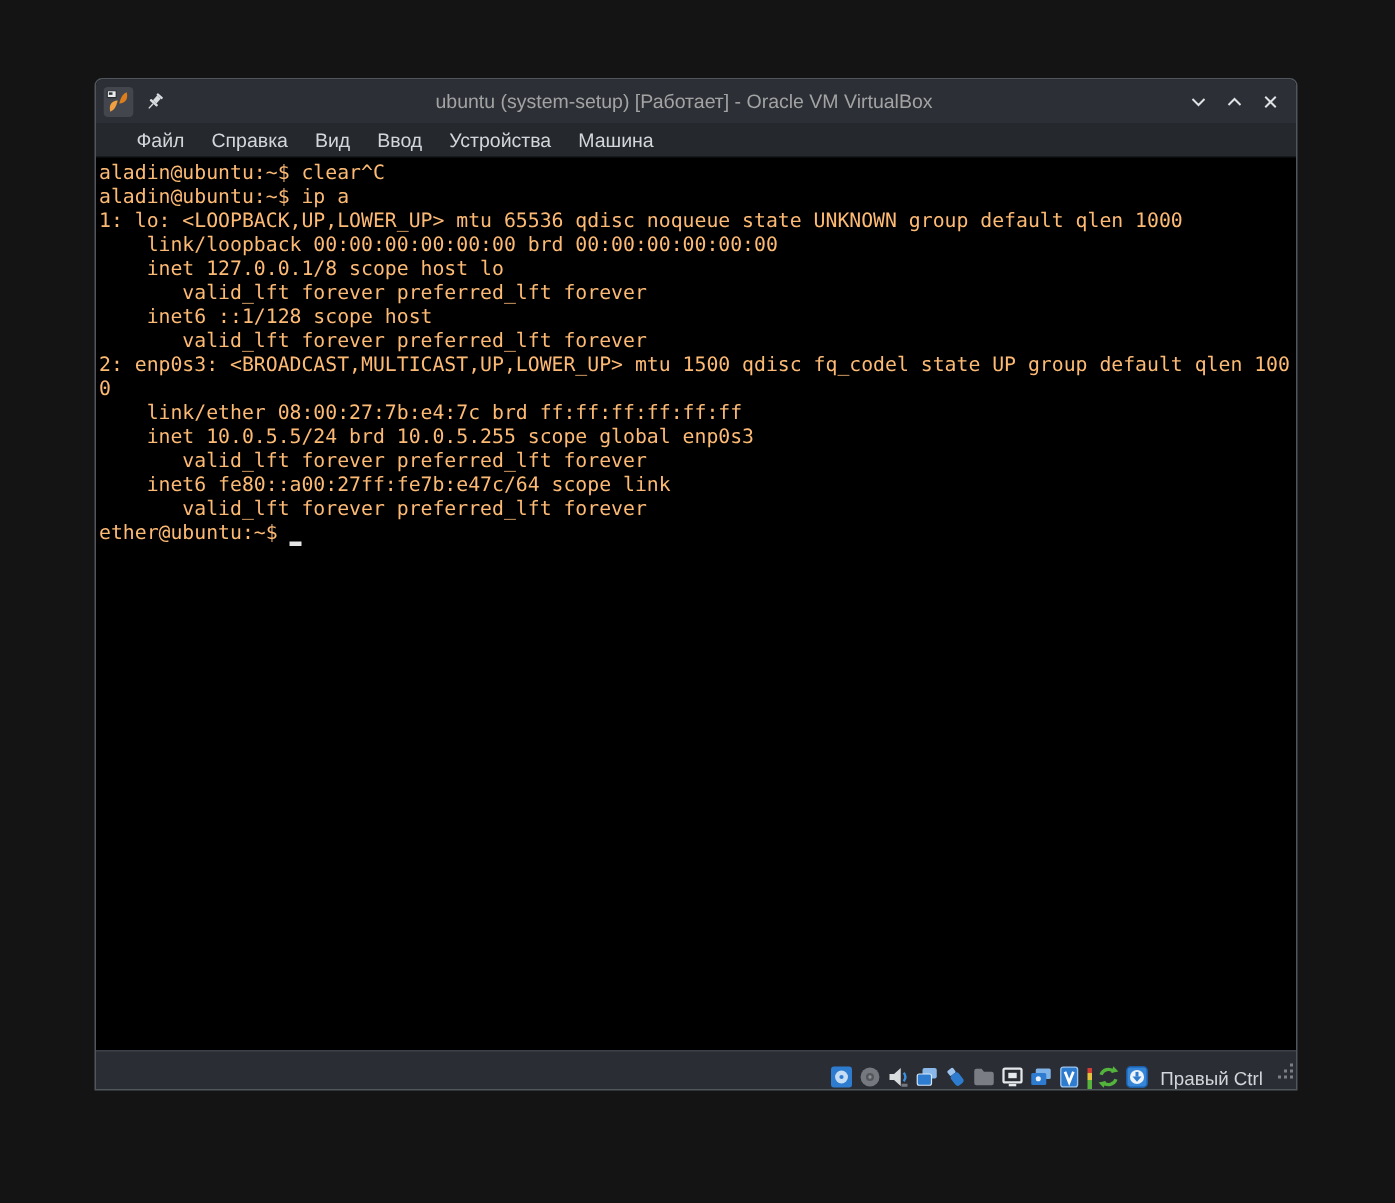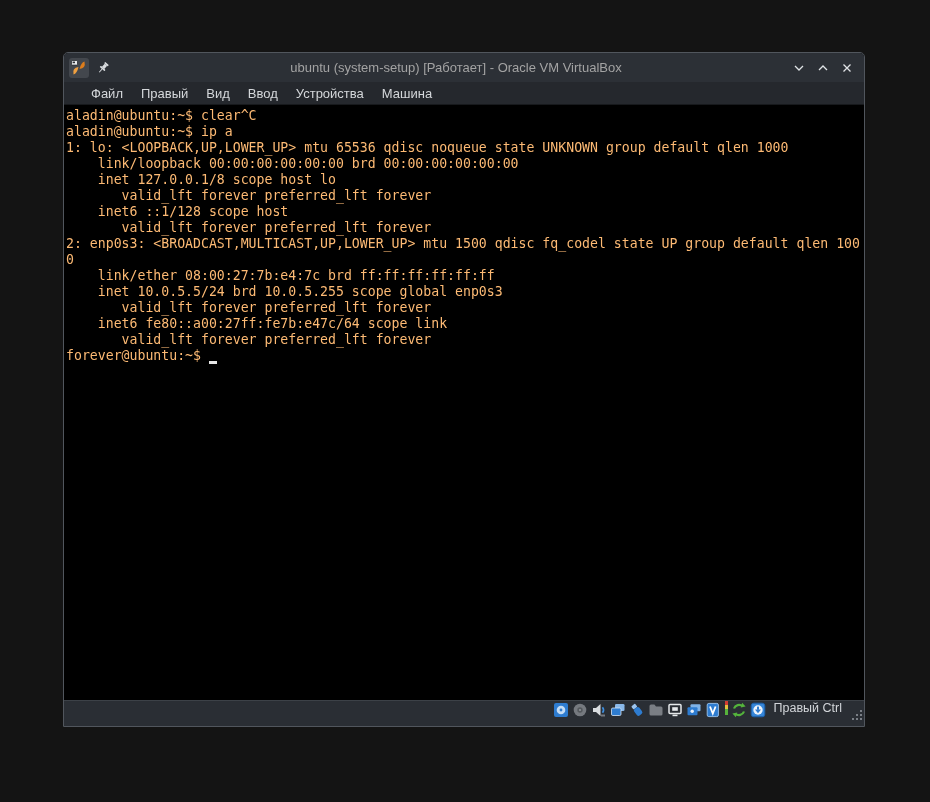--- a/index.html
+++ b/index.html
@@ -58,21 +58,21 @@
   .term-line{white-space:pre;display:block;}
   .cursor{
     display:inline-block;width:8px;height:12px;
     border-bottom:3px solid #e6e6e6;vertical-align:bottom;
   }
   
   .statusbar{
     height:25px;flex:0 0 25px;
     background:#2a2e34;
     border-top:1px solid #3c4147;
-    display:flex;align-items:flex-start;justify-content:flex-end;
+    display:flex;align-items:flex-end;justify-content:flex-end;
     gap:2px;padding-right:22px;position:relative;
   }
   .status-icon{width:17px;height:17px;display:flex;align-items:center;justify-content:center;cursor:pointer;}
   .status-icon svg{display:block;}
   .activity-bar{
     width:3px;height:14px;margin:0 1px;
     background:linear-gradient(#d23c32 0 25%, #e3c23e 25% 55%, #57b33c 55% 100%);
   }
   .hostkey-label{color:#d2d5d9;font-size:12.5px;margin-left:5px;}
   .resize-grip{position:absolute;right:1px;bottom:1px;cursor:nwse-resize;}
@@ -119,21 +119,21 @@
       <span class="win-btn">
         <svg width="12" height="12" viewBox="0 0 12 12">
             <path d="M2.5 2.5 L9.5 9.5 M9.5 2.5 L2.5 9.5" stroke="#e0e3e6" stroke-width="1.3"></path>
           </svg>
       </span>
     </div>
   </div>
 
   <div class="menubar">
     <span class="menu-item">Файл</span>
-    <span class="menu-item">Правый</span>
+    <span class="menu-item">Справка</span>
     <span class="menu-item">Вид</span>
     <span class="menu-item">Ввод</span>
     <span class="menu-item">Устройства</span>
     <span class="menu-item">Машина</span>
   </div>
 
   <div class="terminal">
     <pre>aladin@ubuntu:~$ clear^C
 aladin@ubuntu:~$ ip a
 1: lo: &lt;LOOPBACK,UP,LOWER_UP&gt; mtu 65536 qdisc noqueue state UNKNOWN group default qlen 1000
@@ -142,21 +142,21 @@
        valid_lft forever preferred_lft forever
     inet6 ::1/128 scope host
        valid_lft forever preferred_lft forever
 2: enp0s3: &lt;BROADCAST,MULTICAST,UP,LOWER_UP&gt; mtu 1500 qdisc fq_codel state UP group default qlen 100
 0
     link/ether 08:00:27:7b:e4:7c brd ff:ff:ff:ff:ff:ff
     inet 10.0.5.5/24 brd 10.0.5.255 scope global enp0s3
        valid_lft forever preferred_lft forever
     inet6 fe80::a00:27ff:fe7b:e47c/64 scope link
        valid_lft forever preferred_lft forever</pre>
-    <span class="term-line"><span>forever@ubuntu:~$ </span><span class="cursor"></span></span>
+    <span class="term-line"><span>ether@ubuntu:~$ </span><span class="cursor"></span></span>
   </div>
 
   <div class="statusbar">
     <span class="status-icon">
       <svg width="16" height="16" viewBox="0 0 16 16">
         <rect x="1" y="1" width="14" height="14" rx="2" fill="#2e7cd0"></rect>
         <circle cx="8" cy="8" r="4.3" fill="#c6ddf4"></circle>
         <circle cx="8" cy="8" r="1.4" fill="#2e7cd0"></circle>
       </svg>
     </span>

